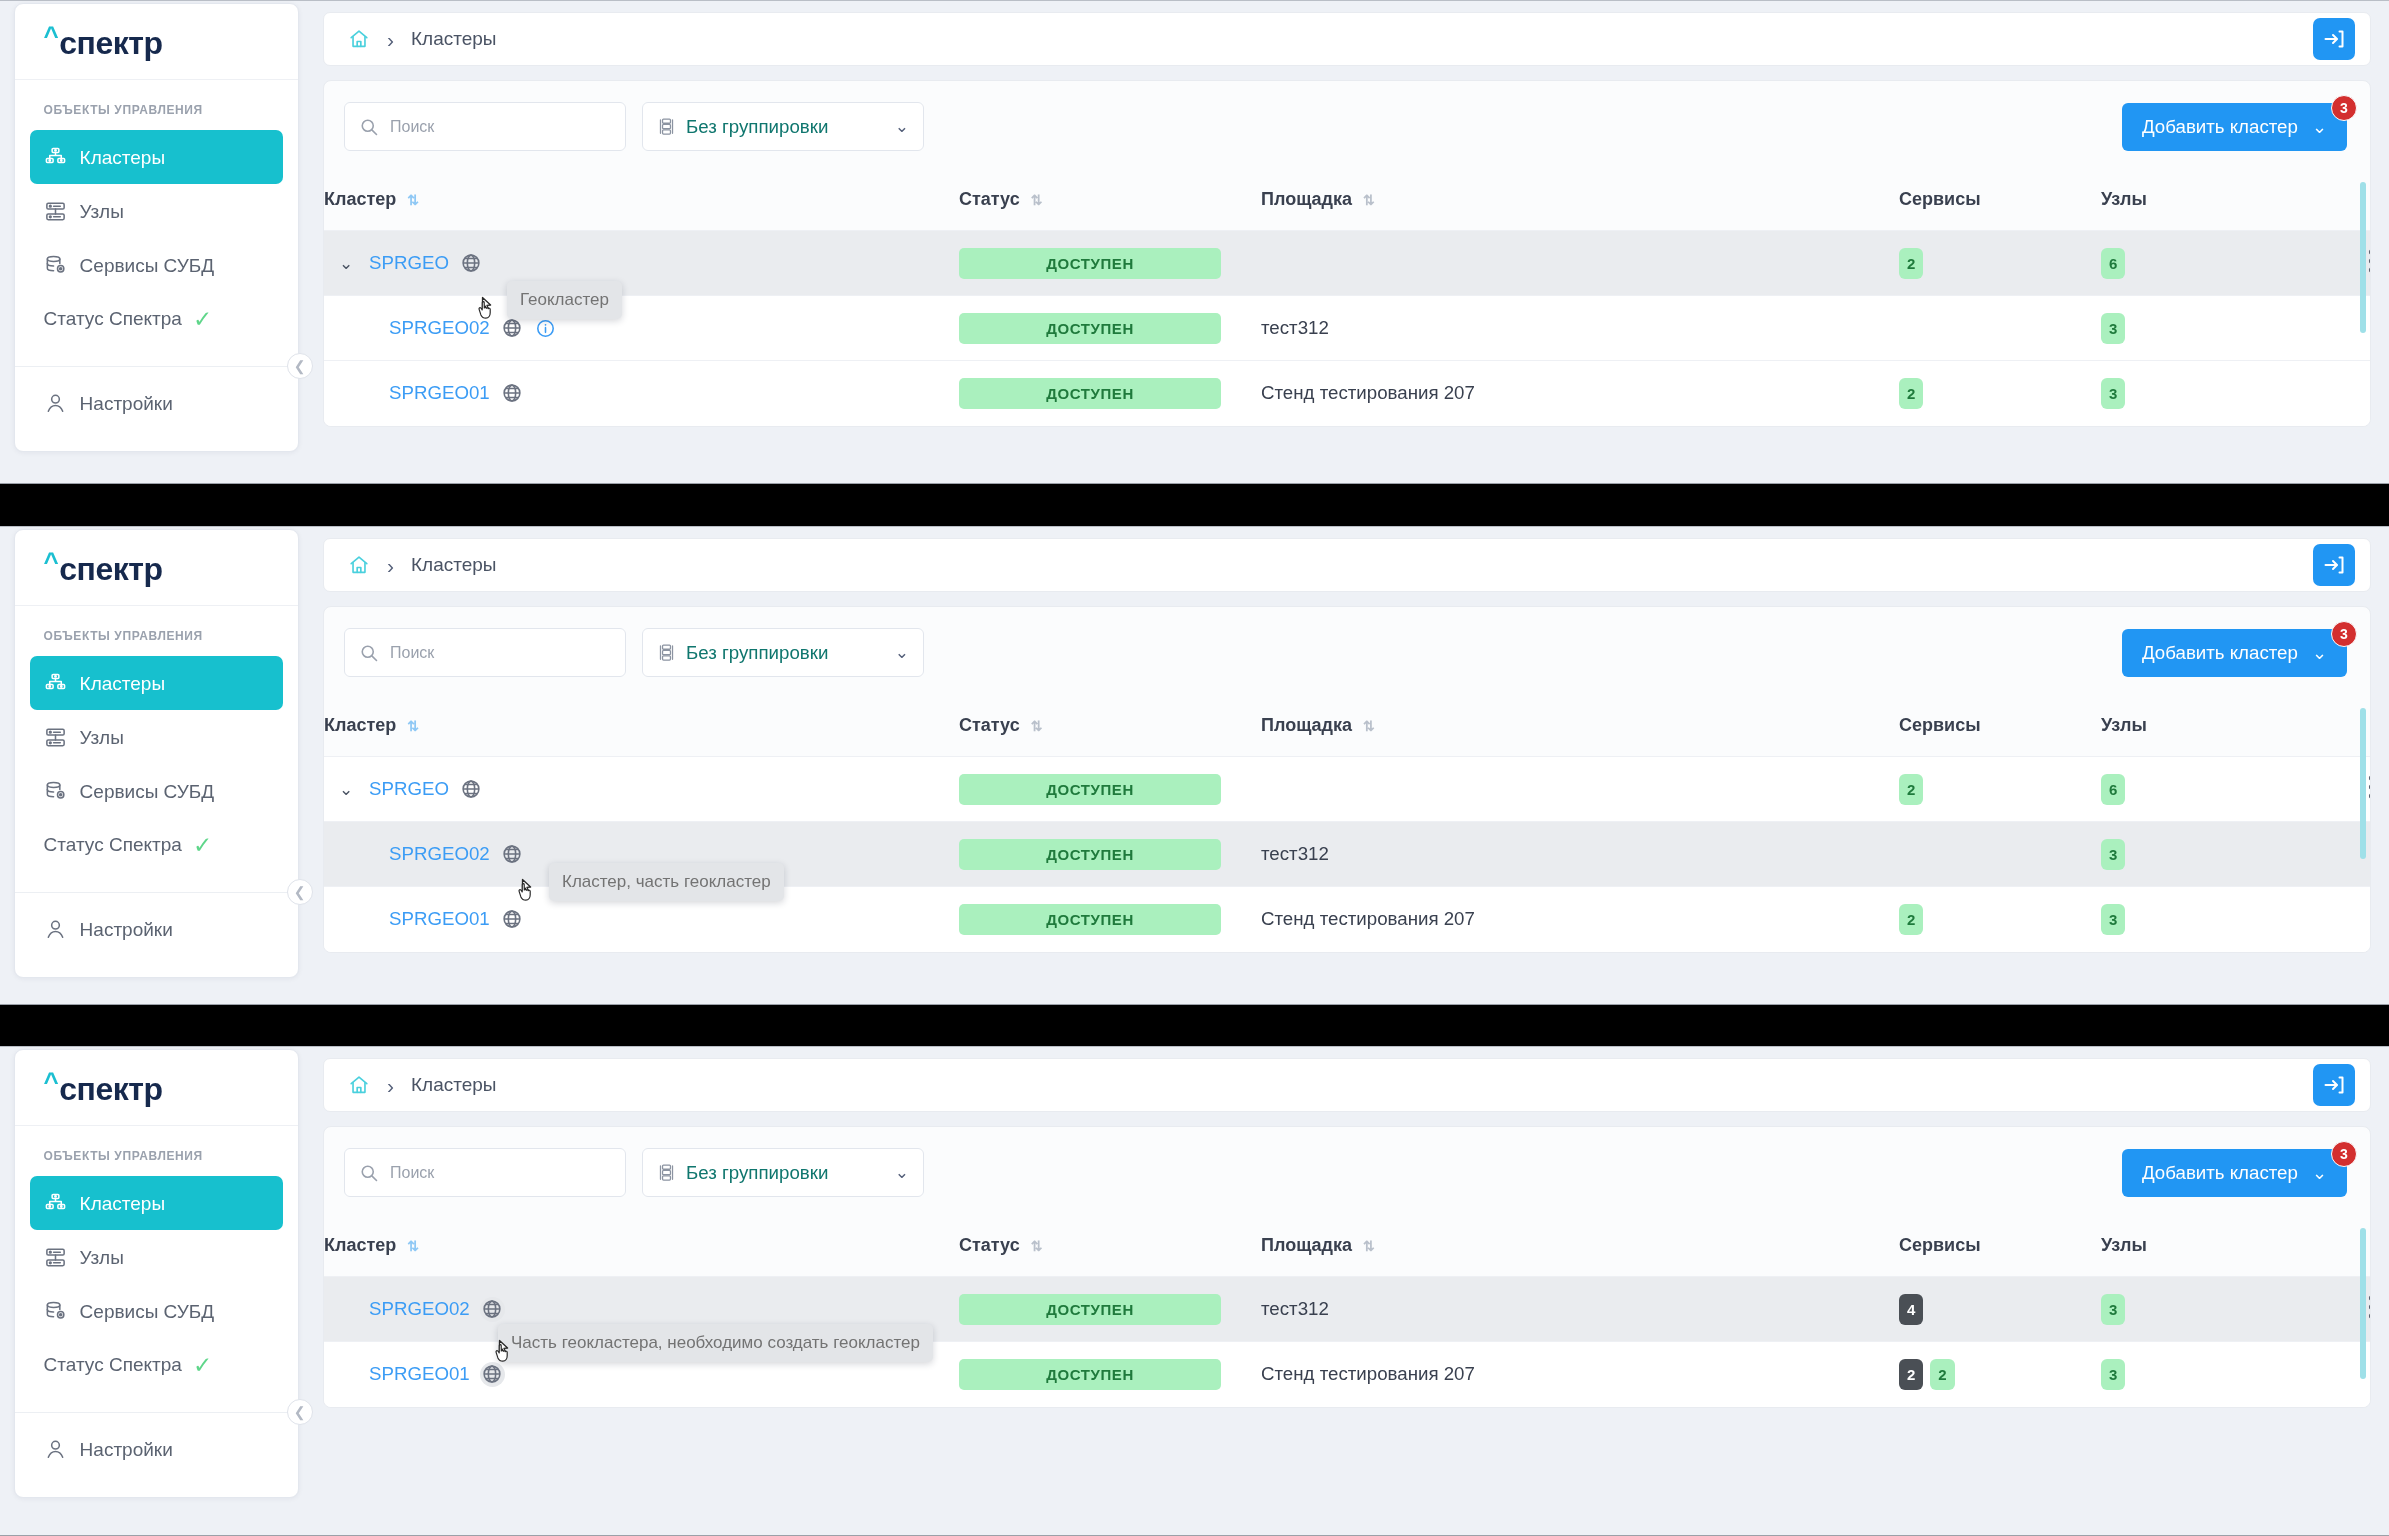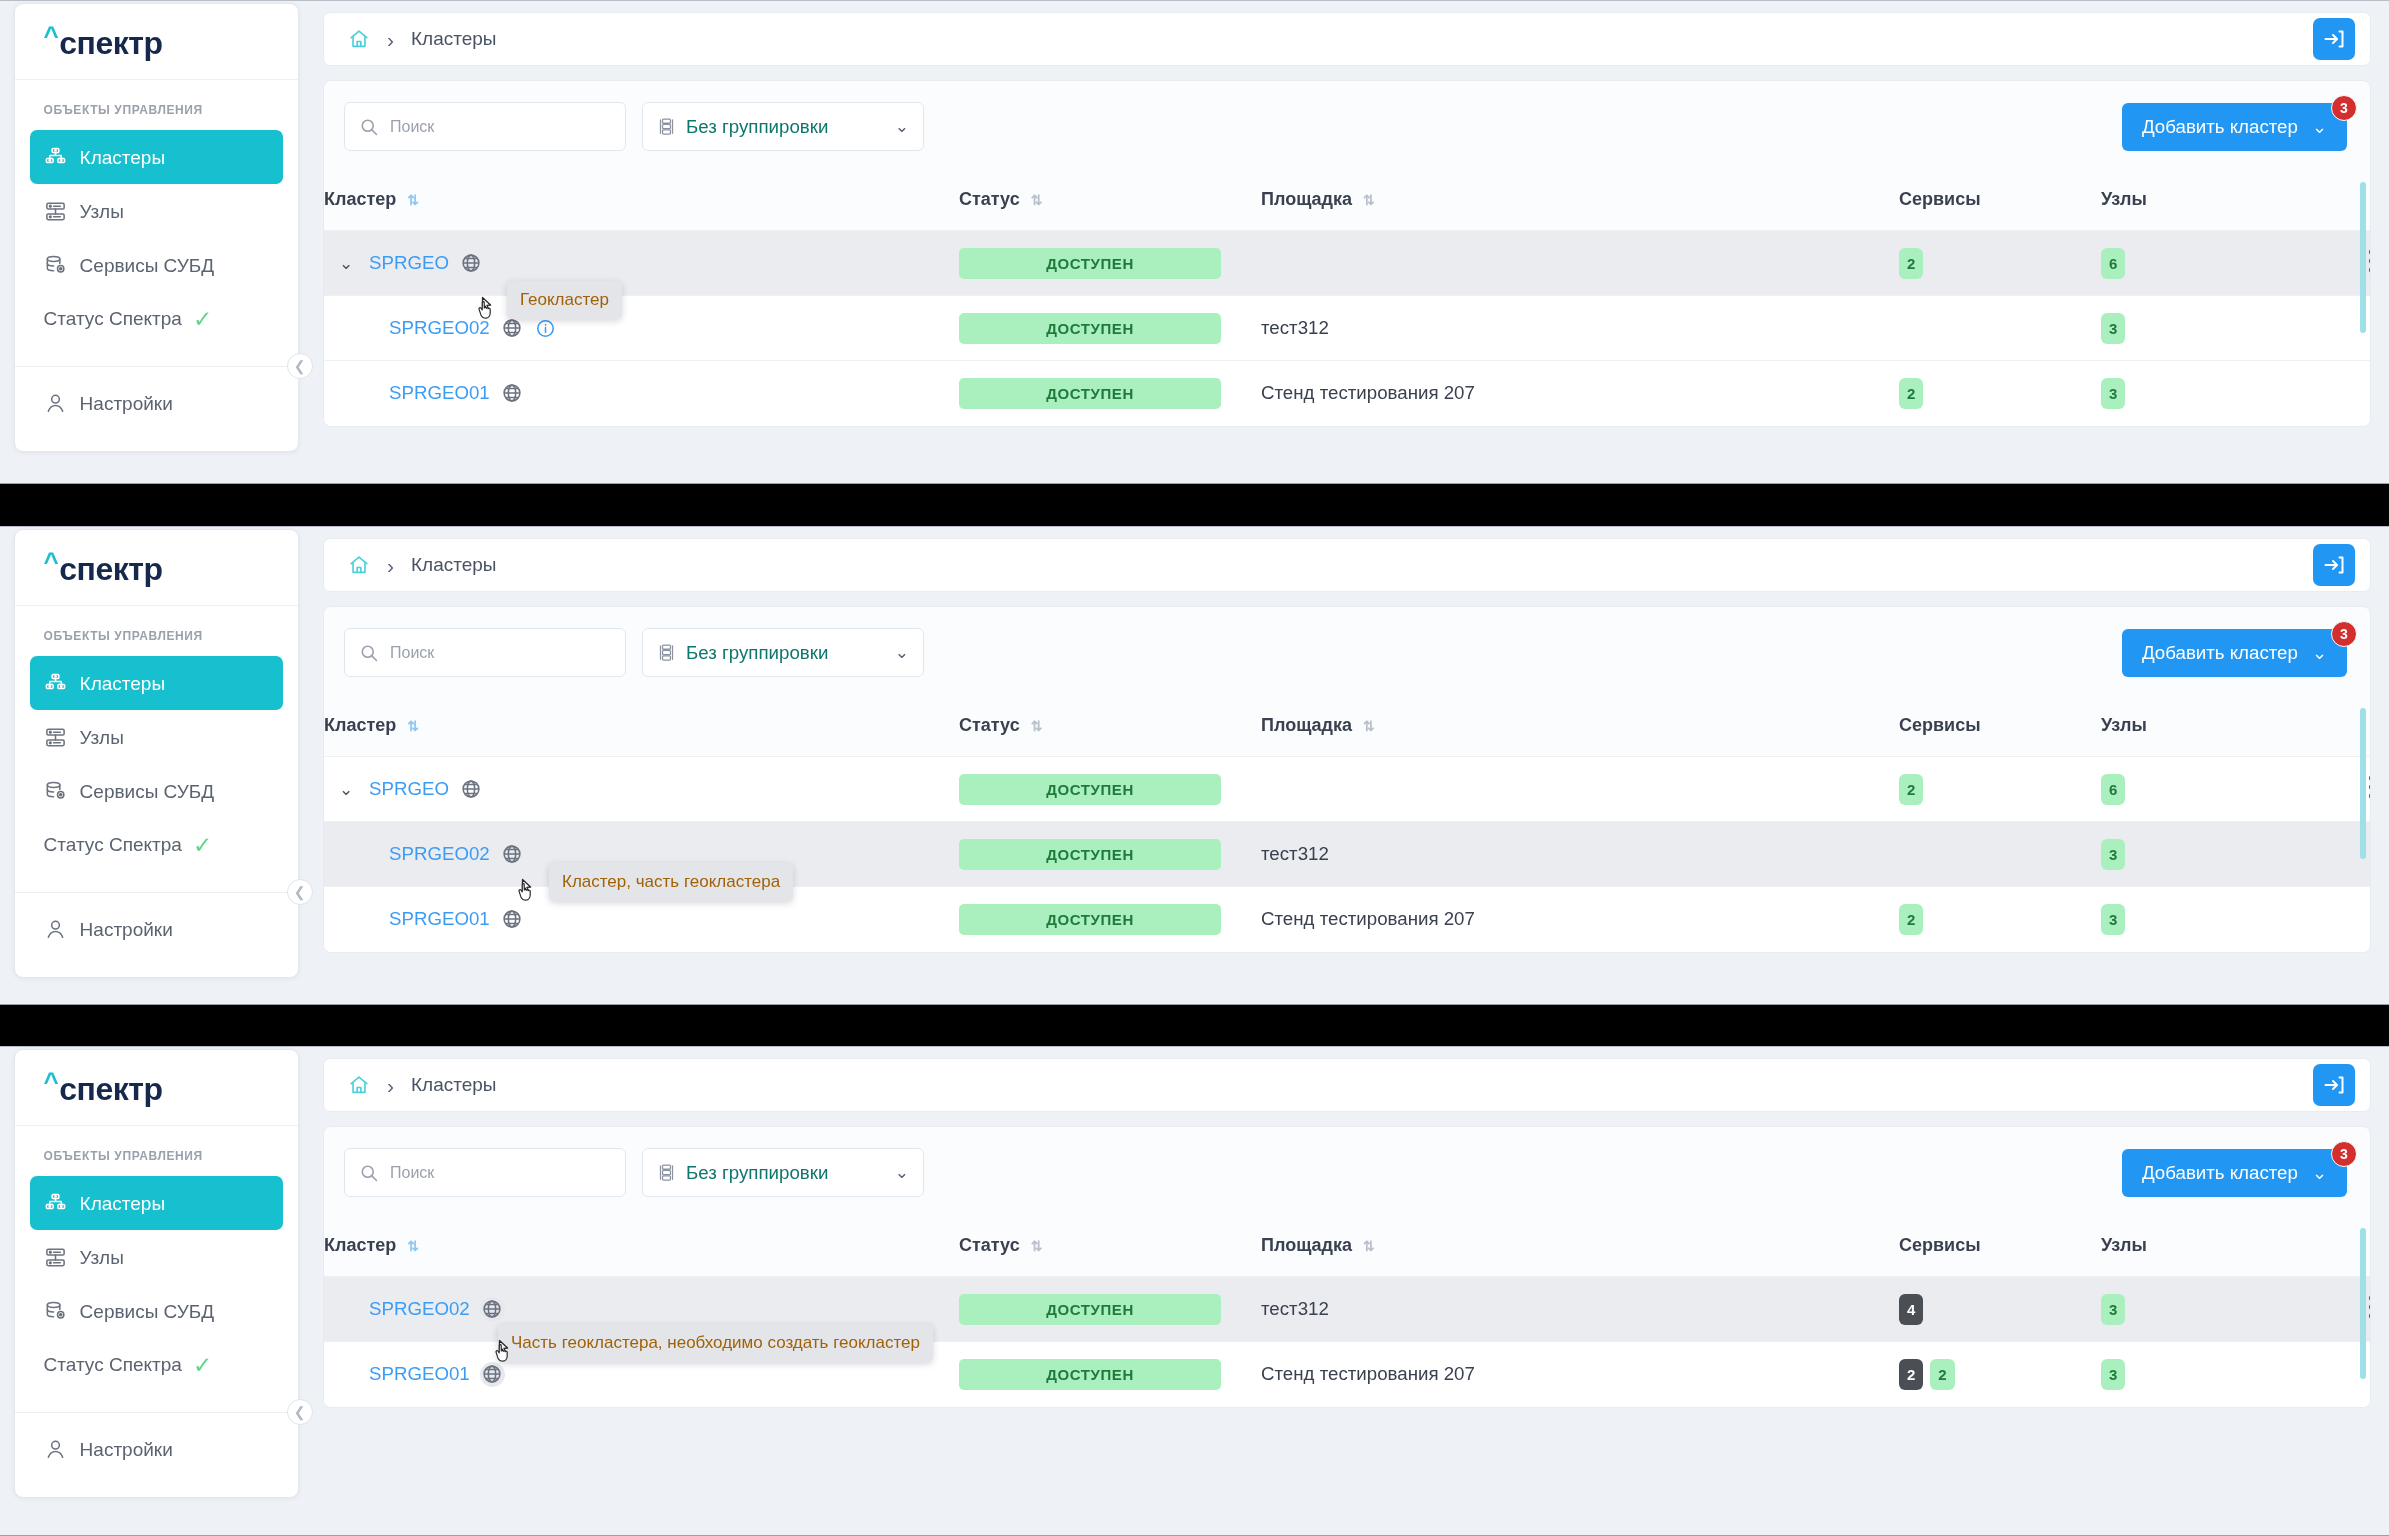--- a/index.html
+++ b/index.html
@@ -87,21 +87,21 @@
   .c-name { display:flex; align-items:center; gap:10px; position:relative; }
   .c-name .caret { color:#4b5464; font-size:17px; width:20px; flex:0 0 20px; line-height:1; }
   .c-name .link { color:#3b9cf5; font-size:18.7px; }
   .c-name .link.ind { margin-left:20px; }
   .globe { width:25px; height:25px; flex:0 0 25px; display:flex; align-items:center; justify-content:center; }
   .globe svg { width:22px; height:22px; display:block; }
   .globe.bg { background:#e6e8eb; border-radius:50%; }
   .infoico svg { width:21px; height:21px; display:block; }
 
   .tooltip { position:absolute; background:#e3e5e8; border-radius:5px;
-    padding:9px 13px; font-size:17px; color:#a16207; white-space:nowrap;
+    padding:9px 13px; font-size:17px; color:#737373; white-space:nowrap;
     box-shadow:0 2px 7px rgba(20,30,50,.18); z-index:9; }
 
   .cursor { position:absolute; width:22px; height:27px; z-index:11; pointer-events:none; }
   .cursor svg { width:22px; height:27px; display:block; }
 
   .status-pill { background:#aaf0be; color:#1f7a3c; font-size:15px; font-weight:700;
     letter-spacing:0.6px; border-radius:5px; height:31px; width:262px;
     display:flex; align-items:center; justify-content:center; }
 
   .cbadge { display:inline-flex; align-items:center; justify-content:center;
@@ -609,21 +609,21 @@
     <td style="position:relative">
       <span class="cbadge cb-green">3</span>
       <div style="position:absolute;right:13px;top:50%;transform:translateY(-50%)"></div>
     </td>
   </tr>
             </tbody>
         </table>
         <div class="vscroll" style="top:101px;height:151px;"></div>
       </div>
     </div>
-    <div class="tooltip" style="left:549px;top:336px">Кластер, часть геокластера</div>
+    <div class="tooltip" style="left:549px;top:336px">Кластер, часть геокластер</div>
     <div class="cursor" style="left:514px;top:351px">
         <svg viewBox="0 0 22 27">
       <path d="M8.5 1.5v11l2.8-2.4 1.2 3.3 1.9-.8-1.4-3.2 3.6-.4z" fill="#fff" stroke="#2a2a2a" stroke-width="1.3" stroke-linejoin="round"></path>
       <path d="M5.2 13.6c-.6-1.3.3-2.3 1.3-1.9.8.3 1.4 1.5 1.7 2.3l.1-7.6c0-1 1.9-1 1.9 0l.1 5.6c.2-.9 2-.7 2 .3.3-.9 2-.6 2 .4.3-.8 1.9-.5 1.9.6v3.4c0 2.6-1.5 5.4-4.3 5.4-2.9 0-4.2-1.5-5-3.2z" fill="#fff" stroke="#2a2a2a" stroke-width="1.2" stroke-linejoin="round"></path>
         </svg>
       </div>
   </div>
   <div class="panel" id="panel3">
 
   <div class="sidebar">

